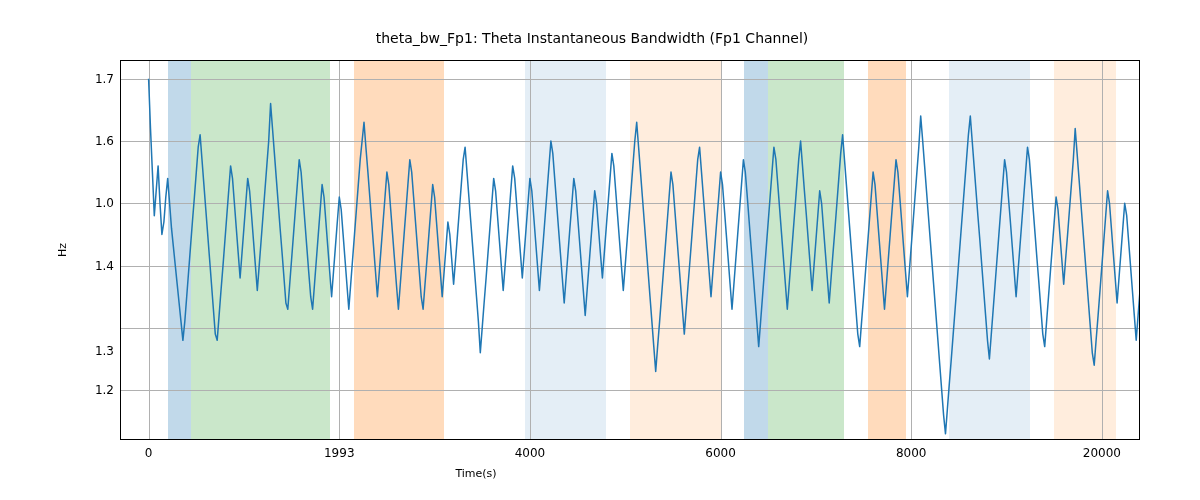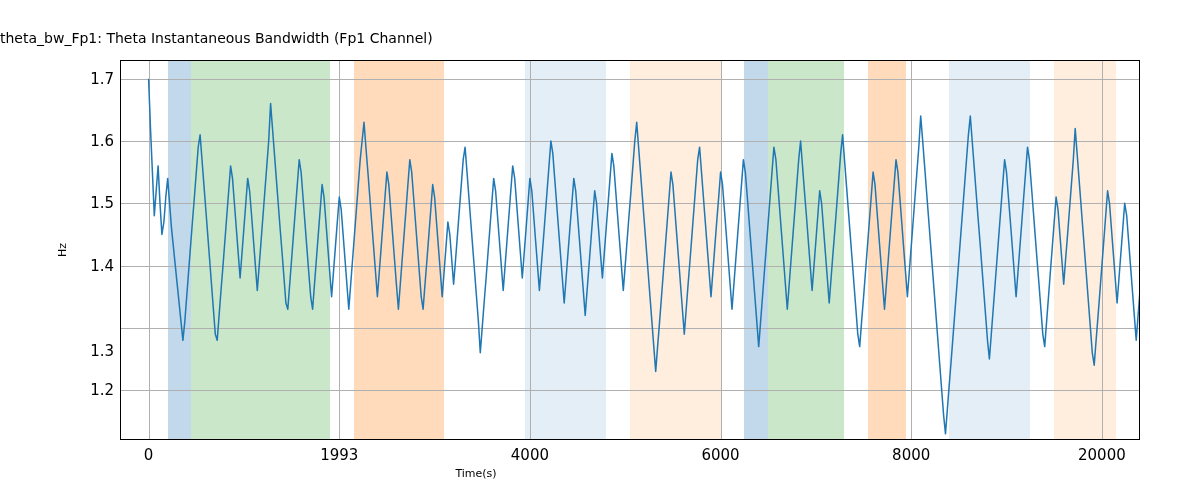--- a/index.html
+++ b/index.html
@@ -15,21 +15,21 @@
   .figure {
     position: relative;
     width: 1200px;
     height: 500px;
   }
   .title {
     position: absolute;
     top: 30px;
     left: 0;
     width: 1184px;
-    text-align: left;
+    text-align: center;
     font-size: 14px;
   }
   .ylabel {
     position: absolute;
     left: 62px;
     top: 250px;
     transform: translate(-50%, -50%) rotate(-90deg);
     font-size: 11px;
   }
   .xlabel {
@@ -67,21 +67,21 @@
   .shade.lorange{ background: rgba(255,127,14,0.14); }
   .gridline {
     position: absolute;
     background: #b0b0b0;
     z-index: 2;
   }
   .gridline.h { left: 0; width: 100%; height: 1px; }
   .gridline.v { top: 0; height: 100%; width: 1px; }
   .tick {
     position: absolute;
-    font-size: 15px;
+    font-size: 12px;
     color: #000;
     z-index: 6;
   }
   .tick.x { top: 100%; transform: translate(-50%, 6px); }
   .tick.y { right: 100%; transform: translate(-6px, -50%); text-align: right; }
   svg.line {
     position: absolute;
     left: 0; top: 0;
     width: 100%; height: 100%;
     z-index: 3;
@@ -128,19 +128,19 @@
       <div class="tick x" style="left: 77.5701%;">8000</div>
       <div class="gridline v" style="left: 96.2617%;"></div>
       <div class="tick x" style="left: 96.2617%;">20000</div>
       <div class="gridline h" style="top: 86.8852%;"></div>
       <div class="tick y" style="top: 86.8852%;">1.2</div>
       <div class="gridline h" style="top: 70.4918%;"></div>
       <div class="tick y" style="top: 70.4918%; margin-top: 23px;">1.3</div>
       <div class="gridline h" style="top: 54.0984%;"></div>
       <div class="tick y" style="top: 54.0984%; margin-left: 44px;">1.4</div>
       <div class="gridline h" style="top: 37.7049%;"></div>
-      <div class="tick y" style="top: 37.7049%;">1.5</div>
+      <div class="tick y" style="top: 37.7049%;">1.0</div>
       <div class="gridline h" style="top: 21.3115%;"></div>
       <div class="tick y" style="top: 21.3115%; margin-left: 6px;">1.6</div>
       <div class="gridline h" style="top: 4.91803%;"></div>
       <div class="tick y" style="top: 4.91803%;">1.7</div>
     </div>
 </div>
 
 </body></html>

